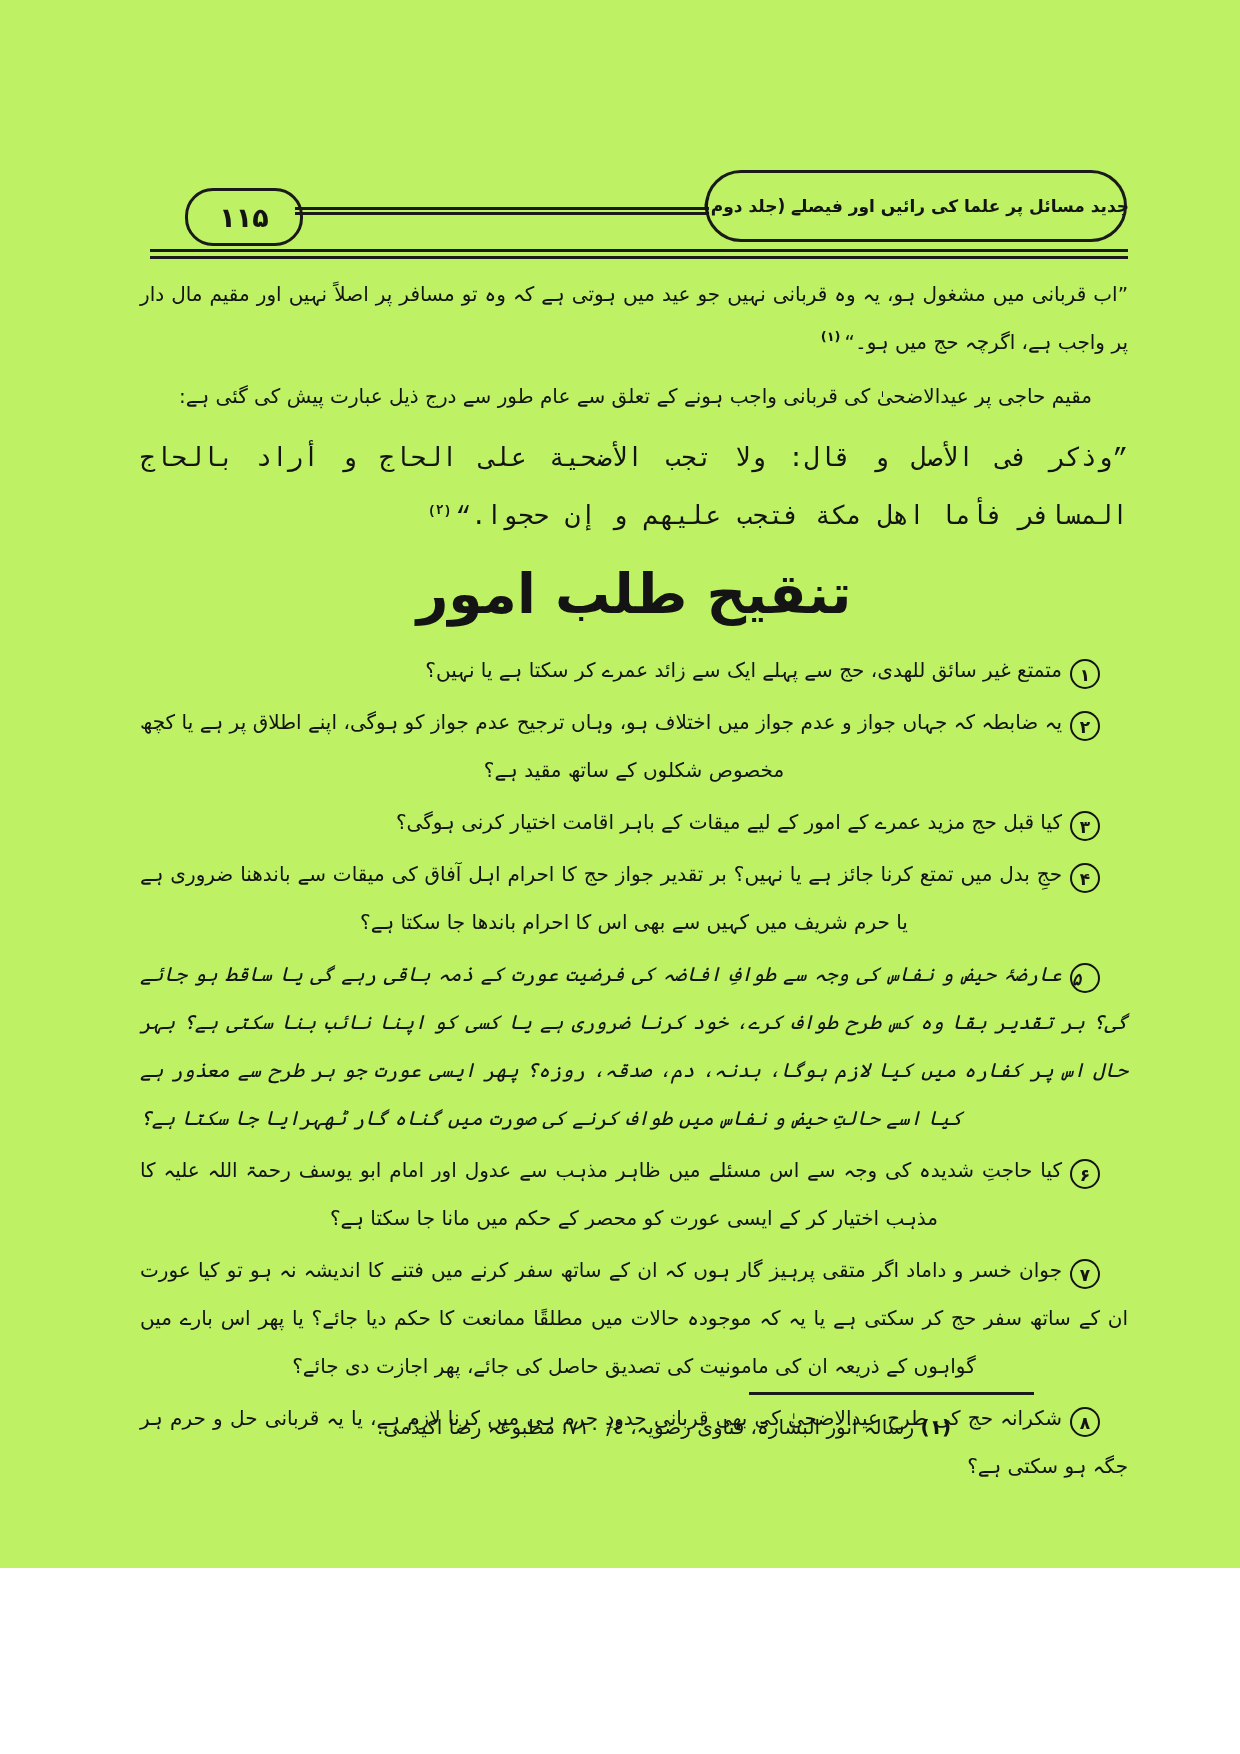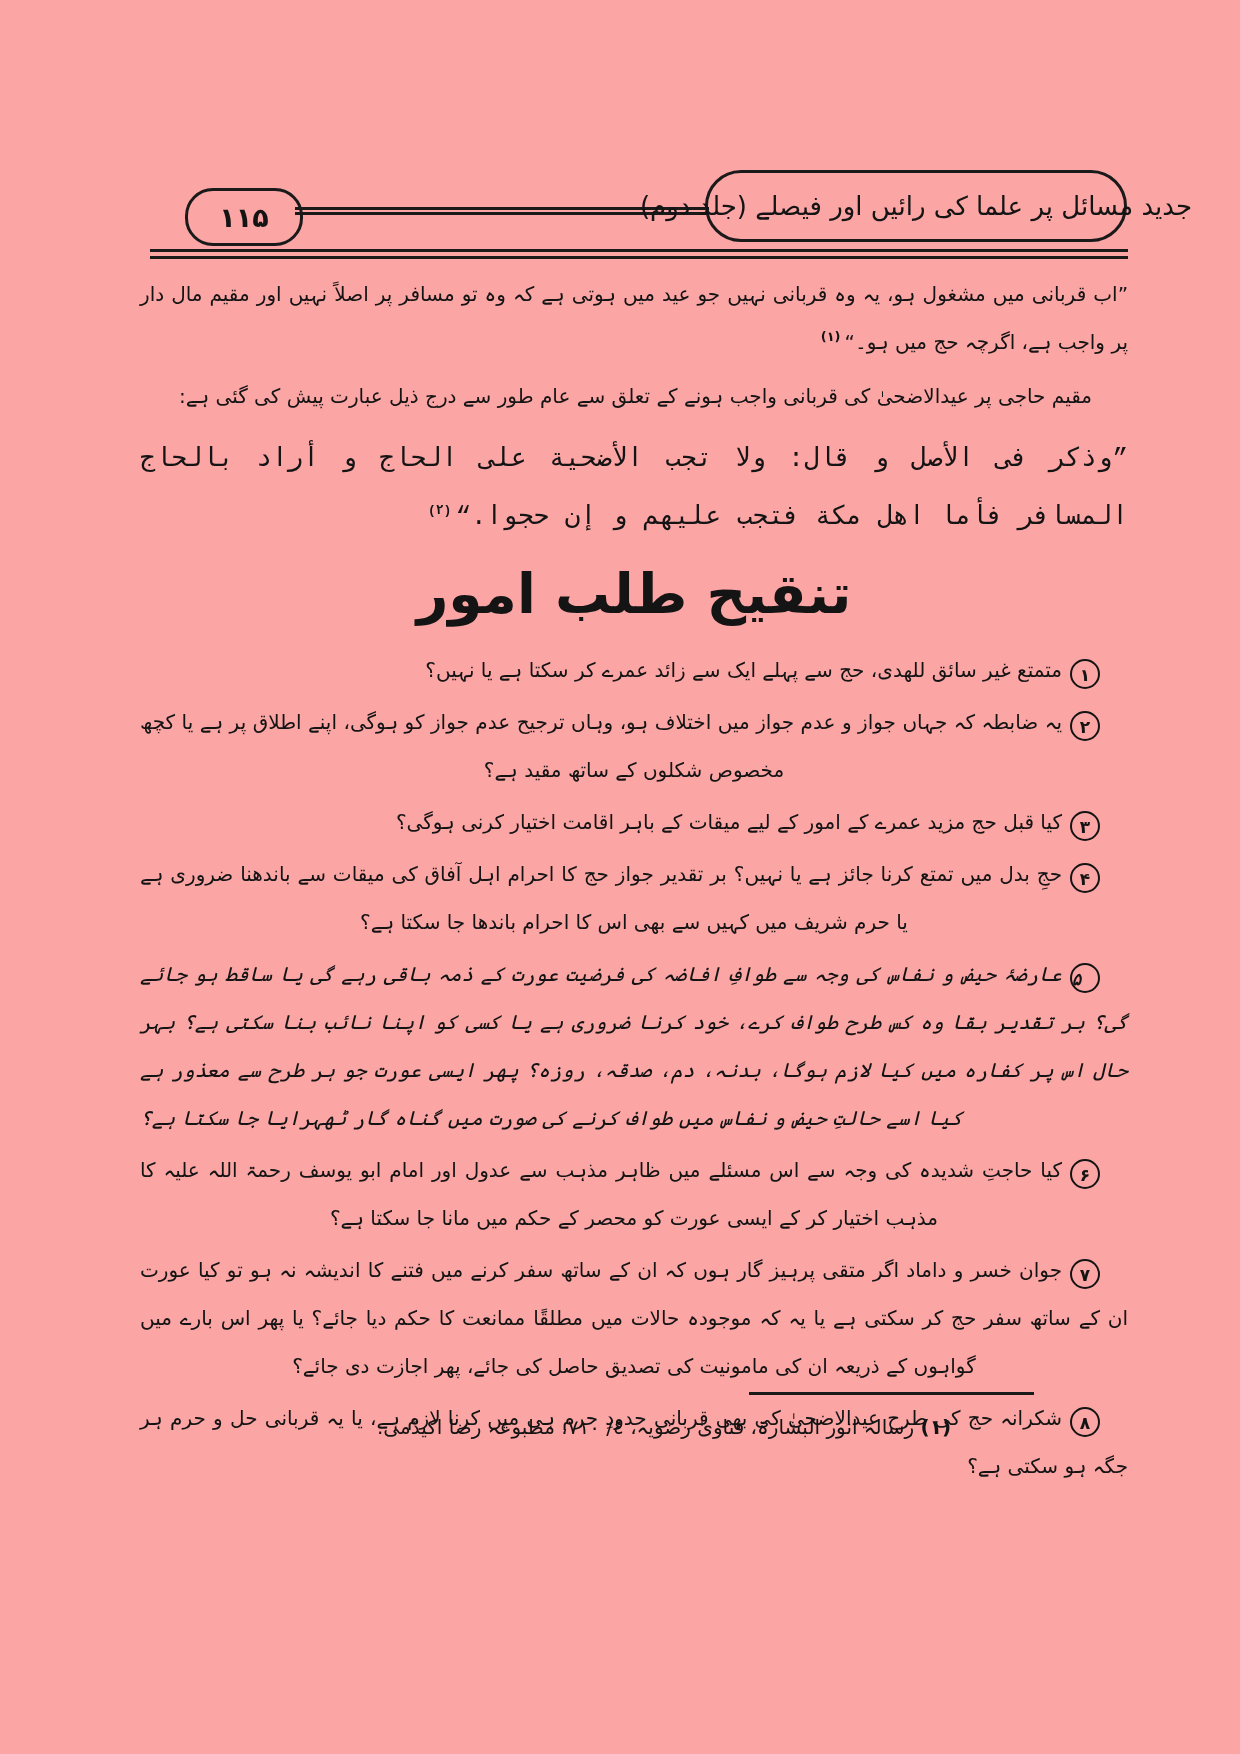--- a/index.html
+++ b/index.html
@@ -1,19 +1,19 @@
 <!DOCTYPE html>
 <html lang="ur"><head>
 <meta charset="utf-8">
 <style>
   html,body{margin:0;padding:0;background:#ffffff;}
   .page{
     position:relative;
-    width:1240px;height:1754px;
-    background:#fca5a5;
+    width:1240px;height:1568px;
+    background:#bef264;
     color:#141414;
     font-family:"DejaVu Sans",sans-serif;
     overflow:hidden;
   }
   
   .badge{
     position:absolute;left:185px;top:188px;
     width:112px;height:52px;
     border:3px solid #1a1a1a;border-radius:28px;
     display:flex;align-items:center;justify-content:center;
@@ -24,21 +24,21 @@
     width:414px;height:8px;
     border-top:3px solid #1a1a1a;border-bottom:3px solid #1a1a1a;
     box-sizing:border-box;
   }
   .capsule{
     position:absolute;left:705px;top:170px;
     width:422px;height:72px;
     border:3px solid #1a1a1a;border-radius:38px;
     box-sizing:border-box;
     display:flex;align-items:center;justify-content:center;
-    font-size:26px;font-weight:normal;
+    font-size:17px;font-weight:bold;
     direction:rtl;white-space:nowrap;
   }
   .double-rule{
     position:absolute;left:150px;top:249px;
     width:978px;height:10px;
     border-top:3px solid #1a1a1a;border-bottom:3px solid #1a1a1a;
     box-sizing:border-box;
   }
   
   .content{

